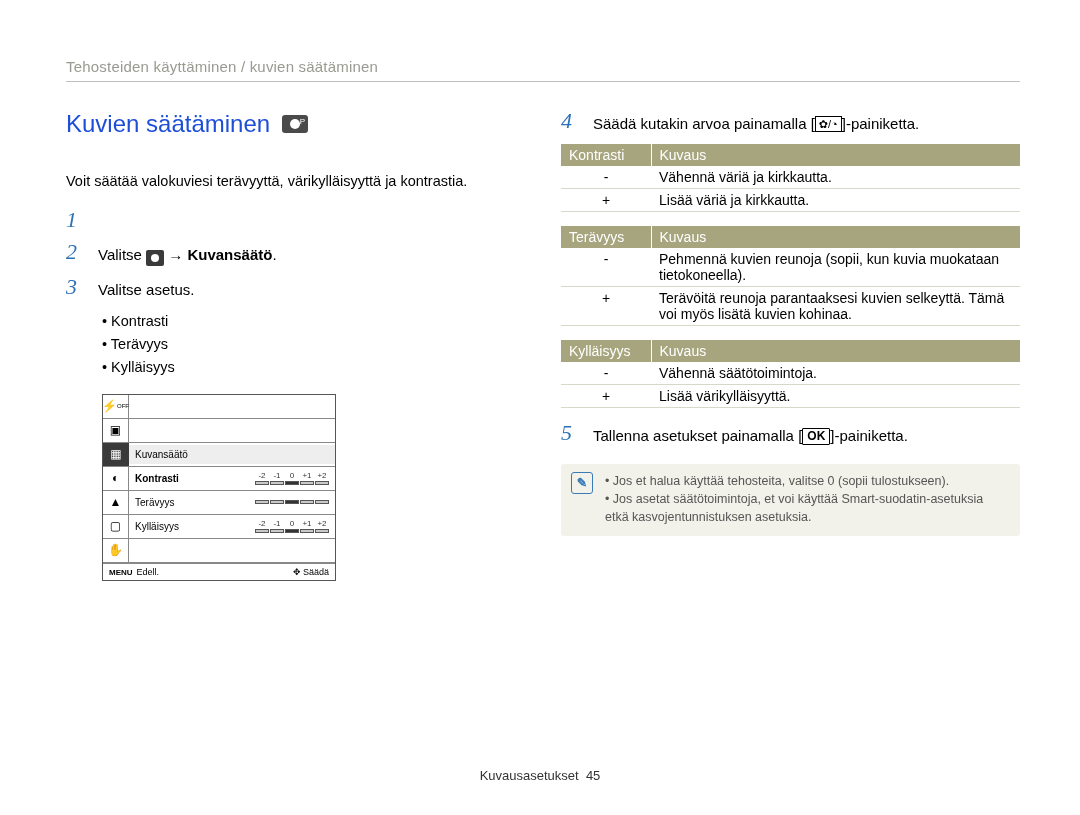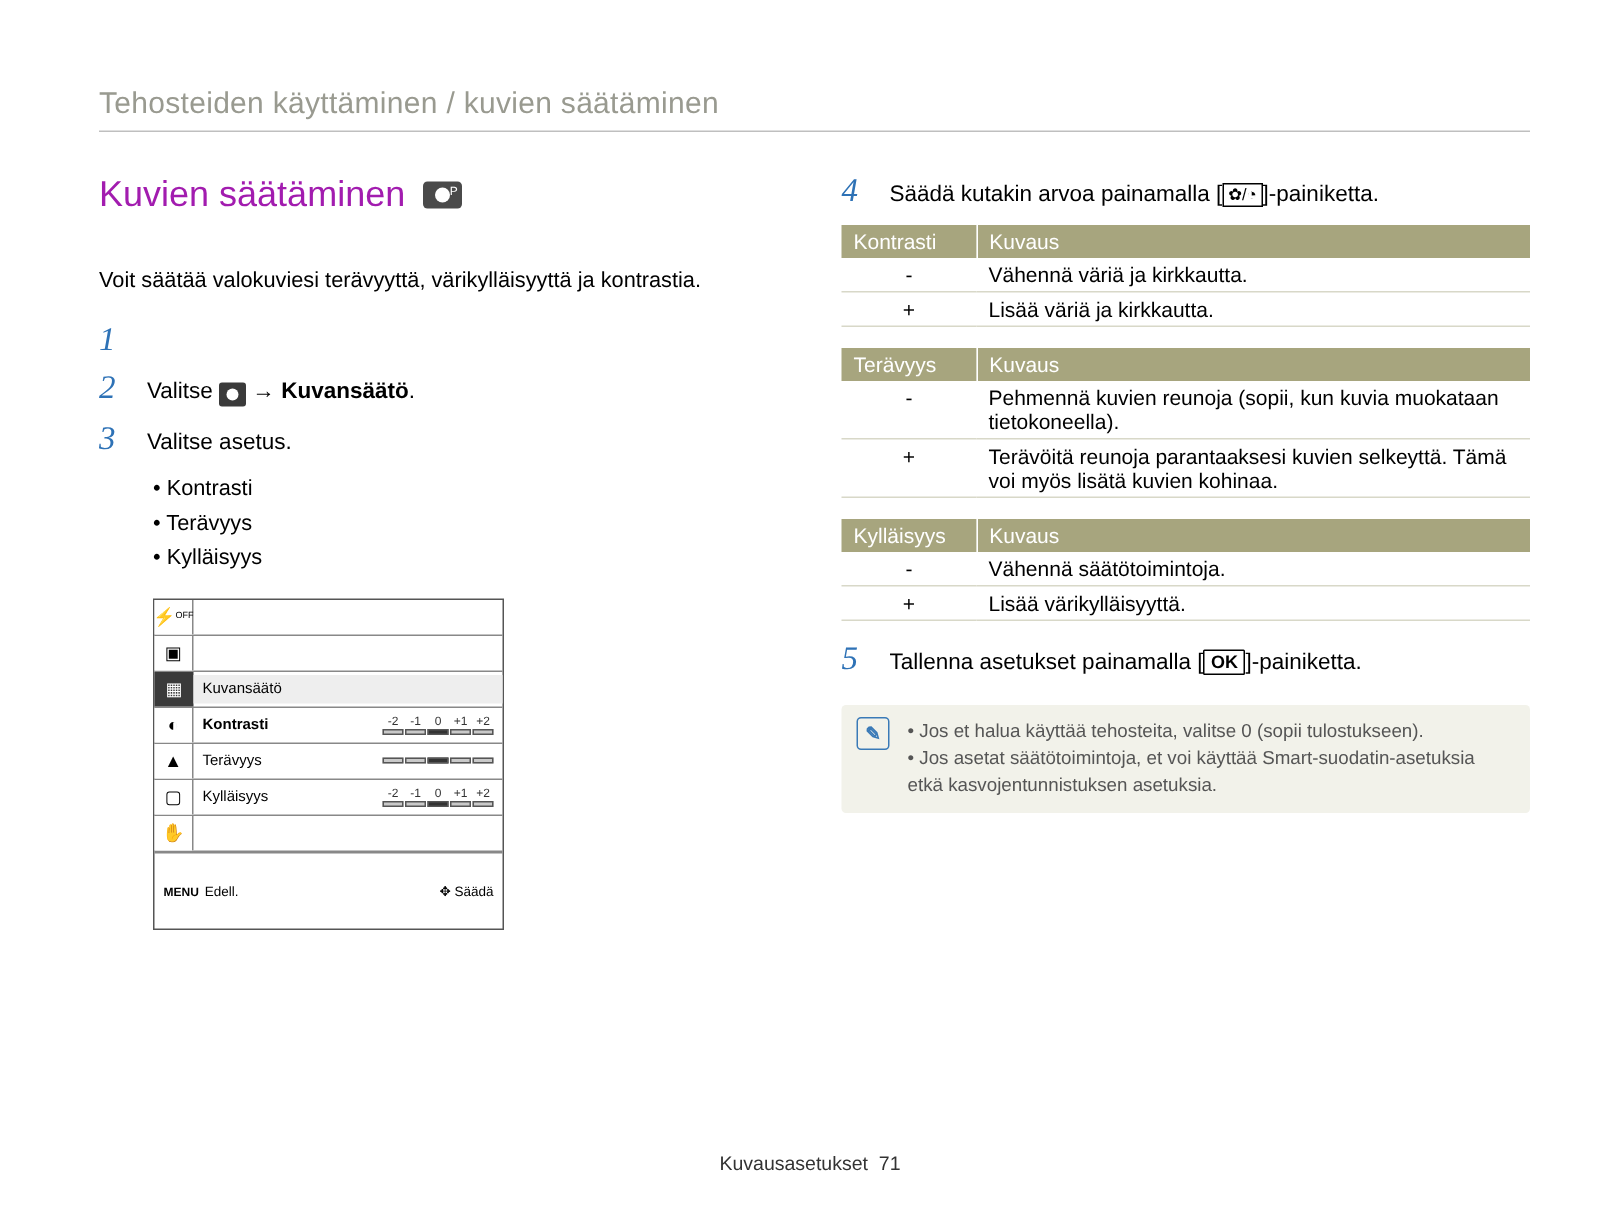--- a/index.html
+++ b/index.html
@@ -6,38 +6,38 @@
   body {
     width: 1080px;
     height: 815px;
     background: #ffffff;
     font-family: Arial, Helvetica, sans-serif;
     color: #000;
     position: relative;
     padding: 58px 60px 0 66px;
   }
   .breadcrumb {
-    font-size: 20px;
+    font-size: 15px;
     color: #999a90;
     letter-spacing: .2px;
     margin-bottom: 6px;
   }
   hr.top-rule {
     border: none;
     border-top: 1px solid #bfbfbf;
     margin-bottom: 28px;
   }
   .columns {
     display: flex;
     gap: 36px;
   }
   .col { flex: 1; }
   .page-title {
     font-size: 24px;
-    color: #a21caf;
+    color: #1d4ed8;
     font-weight: normal;
     display: flex;
     align-items: center;
     gap: 12px;
     margin-bottom: 8px;
   }
   .mode-badge {
     display: inline-flex;
     align-items: center;
     justify-content: center;
@@ -165,21 +165,21 @@
     color: #333;
   }
   .camera-ui .scale .bar {
     width: 14px; height: 4px;
     background: #c9c9c9;
     border: .5px solid #555;
   }
   .camera-ui .scale-stack { display:flex; flex-direction:column; gap:1px; }
   .camera-ui .footer {
     display:flex; justify-content: space-between;
-    padding: 20px 6px;
+    padding: 3px 6px;
     font-size: 9px;
     border-top: 1px solid #888;
   }
   .camera-ui .footer .lbl-key { font-weight:bold; font-size:8px; margin-right:4px; }
   .camera-ui .header-row .cell-label { background:#eee; }
 
   
   table.desc {
     width: 100%;
     border-collapse: collapse;
@@ -425,14 +425,14 @@
       <div class="note-icon">✎</div>
       <ul>
         <li>Jos et halua käyttää tehosteita, valitse 0 (sopii tulostukseen).</li>
         <li>Jos asetat säätötoimintoja, et voi käyttää Smart-suodatin-asetuksia etkä kasvojentunnistuksen asetuksia.</li>
       </ul>
     </div>
   </div>
 </div>
 
 <div class="footer-page">
-  <span>Kuvausasetukset</span>&nbsp;&nbsp;<span>71</span>
+  <span>Kuvausasetukset</span>&nbsp;&nbsp;<span>45</span>
 </div>
 
 </body></html>

